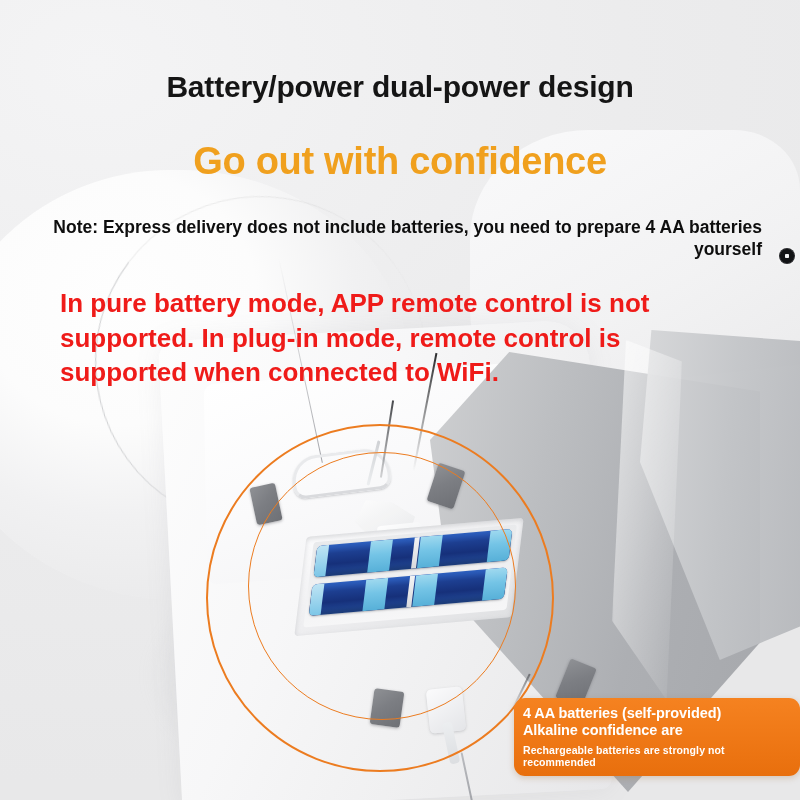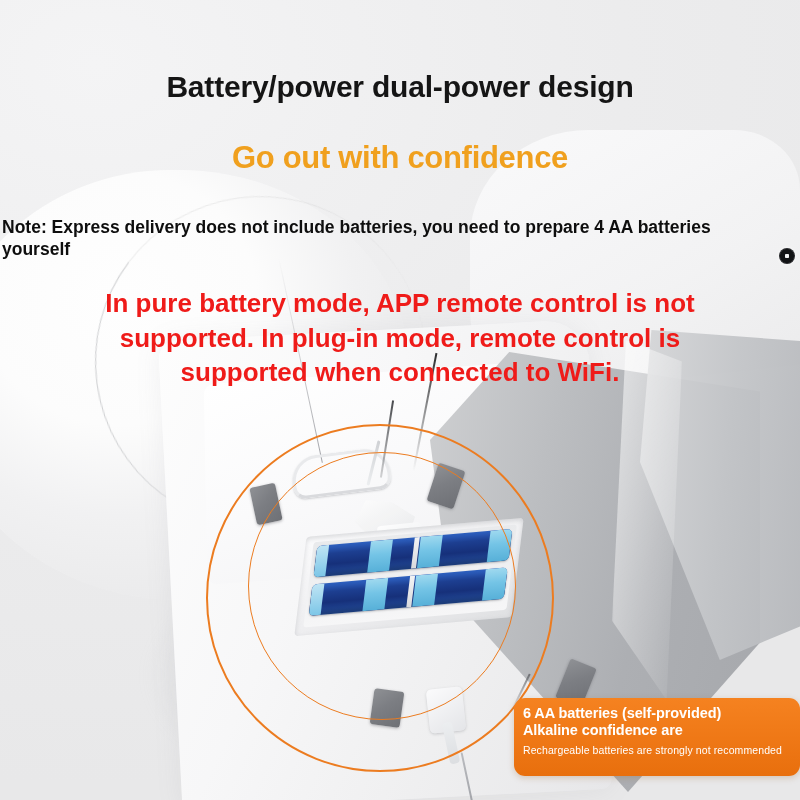--- a/index.html
+++ b/index.html
@@ -308,36 +308,36 @@
     left: 0; right: 0; top: 70px;
     text-align: center;
     font-size: 30px;
     font-weight: 700;
     color: #151515;
     letter-spacing: -.2px;
   }
   .title-sub {
     left: 0; right: 0; top: 140px;
     text-align: center;
-    font-size: 31px;
+    font-size: 38px;
     font-weight: 700;
     color: #f0a01e;
     letter-spacing: -.3px;
   }
   .note {
     left: 2px; top: 216px;
     width: 760px;
     font-size: 17.5px;
     font-weight: 700;
     color: #0e0e0e;
     line-height: 1.28;
+    text-align: right;
   }
   .warn {
     left: 0; right: 0; top: 286px;
-    text-align: center;
     font-size: 26px;
     font-weight: 700;
     color: #ef1b19;
     line-height: 1.33;
     padding: 0 60px;
     box-sizing: border-box;
   }
 
   
   .callout {
@@ -353,21 +353,21 @@
   .callout-main {
     font-size: 14.5px;
     font-weight: 700;
     color: #ffffff;
     line-height: 1.16;
     letter-spacing: -.1px;
   }
   .callout-sub {
     margin-top: 5px;
     font-size: 10.5px;
-    font-weight: 400;
+    font-weight: 700;
     color: #ffffff;
     letter-spacing: .1px;
   }
 </style>
 </head>
 <body>
 
 <div id="stage">
 
   <div class="bg-base"></div>
@@ -427,19 +427,19 @@
   <div class="txt title-main">Battery/power dual-power design</div>
 
   <div class="txt title-sub">Go out with confidence</div>
 
   <div class="txt note">Note: Express delivery does not include batteries, you need to prepare 4 AA batteries yourself</div>
 
   <div class="txt warn">In pure battery mode, APP remote control is not supported. In plug-in mode, remote control is supported when connected to WiFi.</div>
 
   <div class="callout">
     <div class="callout-main">
-      <div>6 AA batteries (self-provided)</div>
+      <div>4 AA batteries (self-provided)</div>
       <div>Alkaline confidence are</div>
     </div>
     <div class="callout-sub">Rechargeable batteries are strongly not recommended</div>
   </div>
 
 </div>
 
 </body></html>

